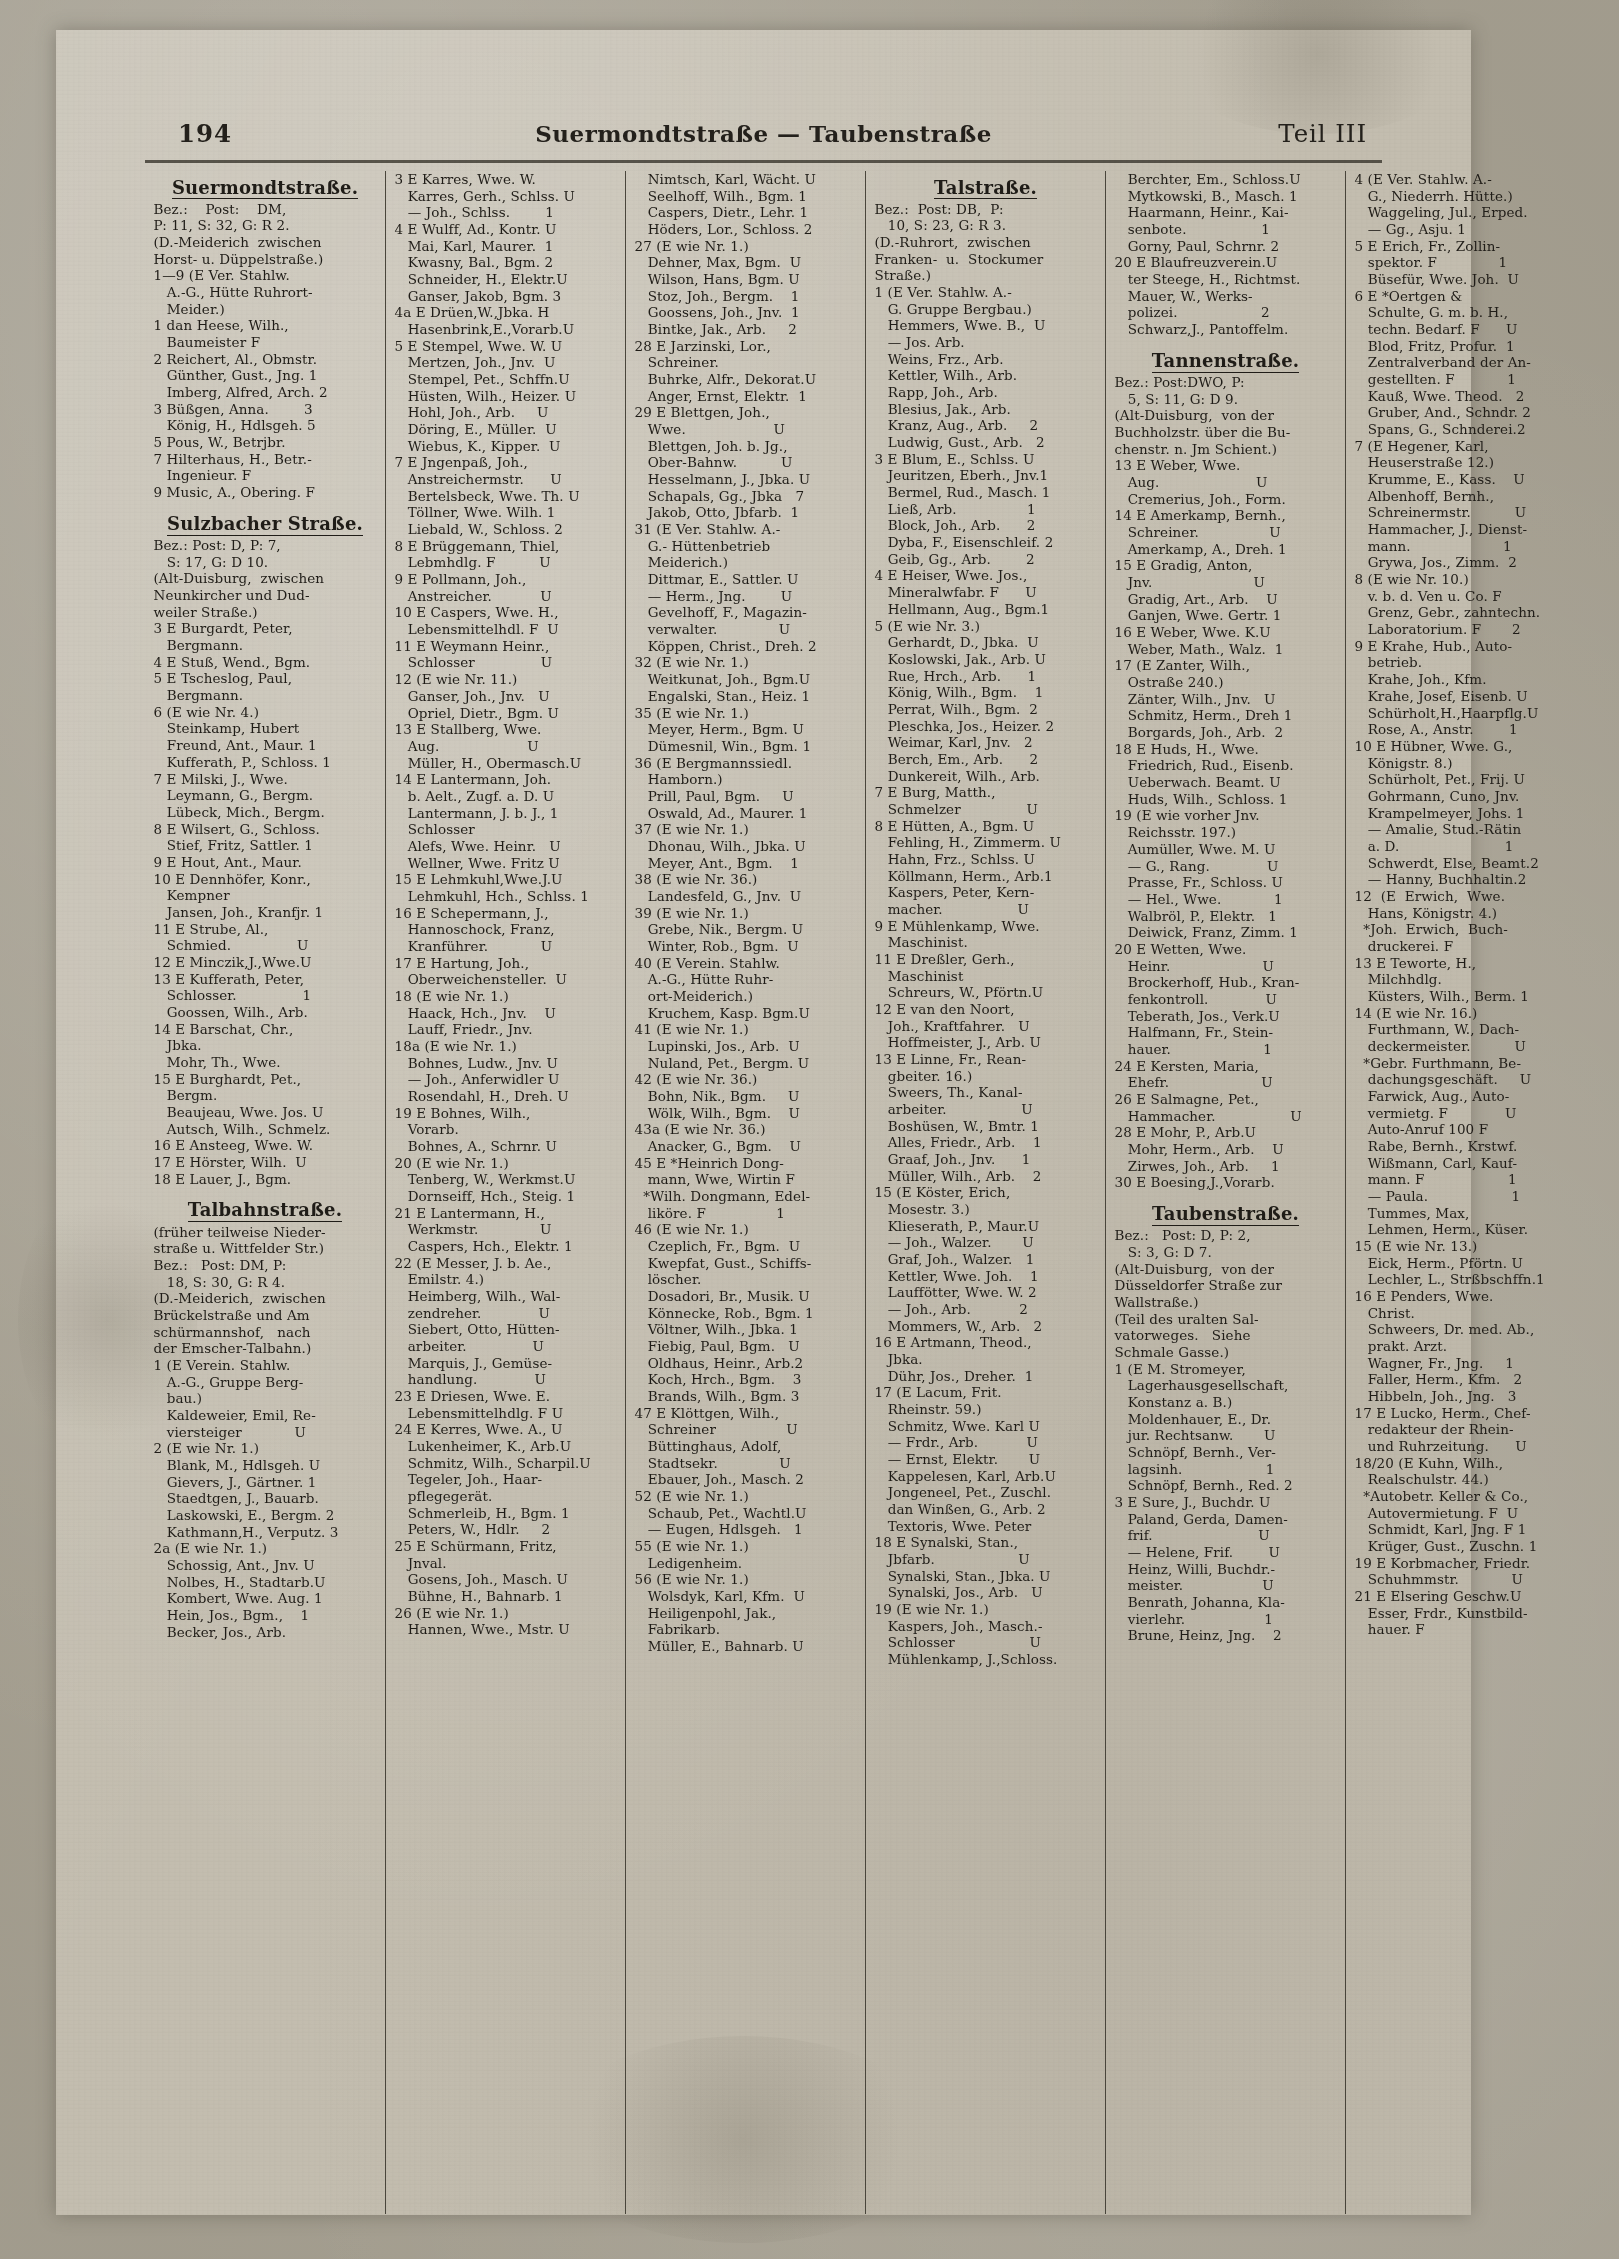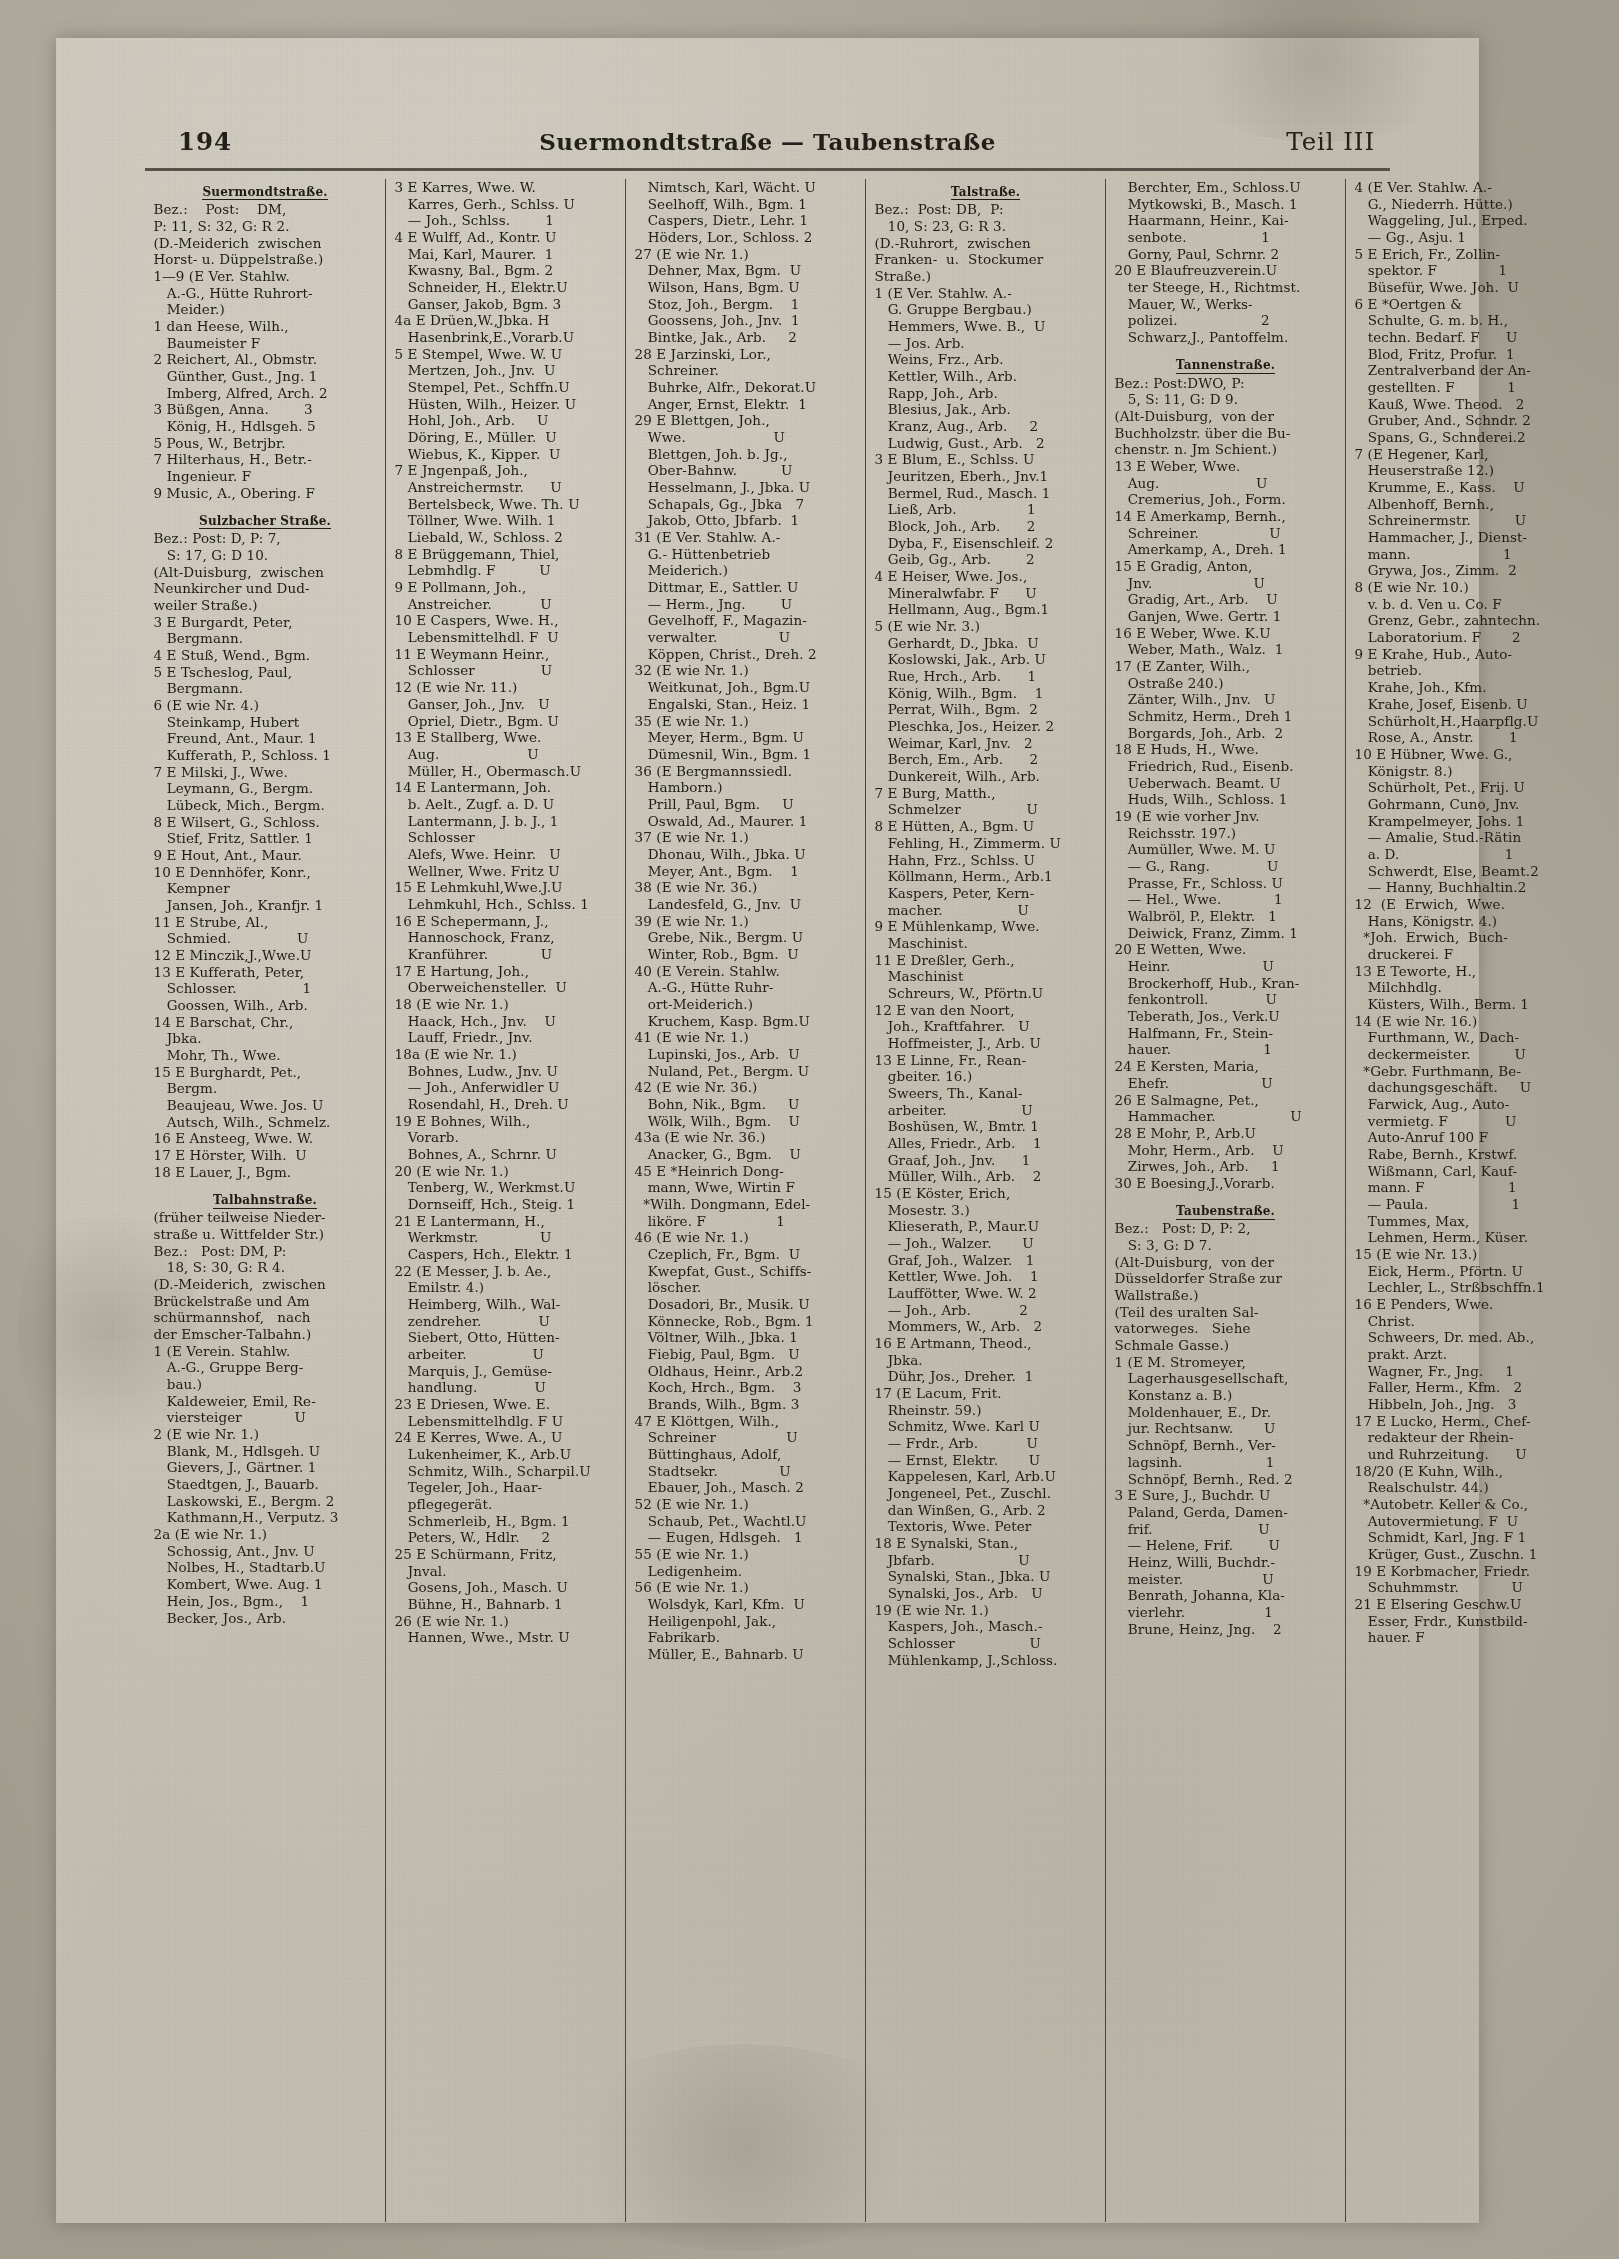--- a/index.html
+++ b/index.html
@@ -20,30 +20,29 @@
     background: #b9b3a4;
     background-image:
       radial-gradient(ellipse at 18% 12%, rgba(255,255,255,0.18), rgba(255,255,255,0) 55%),
       radial-gradient(ellipse at 80% 75%, rgba(255,255,255,0.12), rgba(255,255,255,0) 60%),
       radial-gradient(ellipse at 50% 50%, rgba(90,85,72,0.10), rgba(90,85,72,0.25) 90%);
     overflow: hidden;
   }
   .paper {
     position: absolute;
     left: 56px;
-    top: 38px;
+    top: 30px;
     width: 1415px;
     height: 2185px;
     background: #c3bdaf;
     background-image:
       linear-gradient(115deg, rgba(255,255,255,0.10) 0%, rgba(255,255,255,0) 40%),
       radial-gradient(ellipse at 30% 20%, rgba(255,255,255,0.20), rgba(255,255,255,0) 60%),
       radial-gradient(ellipse at 75% 85%, rgba(120,112,96,0.12), rgba(120,112,96,0) 55%);
     box-shadow: 0 0 17px rgba(60,56,46,0.35);
-    padding-left: 8px;
   }
   .grain {
     position: absolute;
     inset: 0;
     pointer-events: none;
     opacity: 0.35;
     background-image:
       repeating-linear-gradient(0deg, rgba(0,0,0,0.035) 0px, rgba(0,0,0,0) 1.9px, rgba(0,0,0,0) 3.8px),
       repeating-linear-gradient(90deg, rgba(0,0,0,0.03) 0px, rgba(0,0,0,0) 2.8px, rgba(0,0,0,0) 5.6px);
   }
@@ -130,21 +129,21 @@
   }
   .ent {
     margin: 0;
     padding: 0;
     white-space: pre-wrap;
     word-break: break-word;
   }
   .hd {
     text-align: center;
     font-weight: bold;
-    font-size: 12px;
+    font-size: 18px;
     margin: 5.6px 0 1.9px 0;
     letter-spacing: 0.2px;
   }
   .hd .ul {
     border-bottom: 1.9px solid #201d18;
     padding-bottom: 0.9px;
   }
   .sp { height: 6.6px; }
 </style>
 </head>

